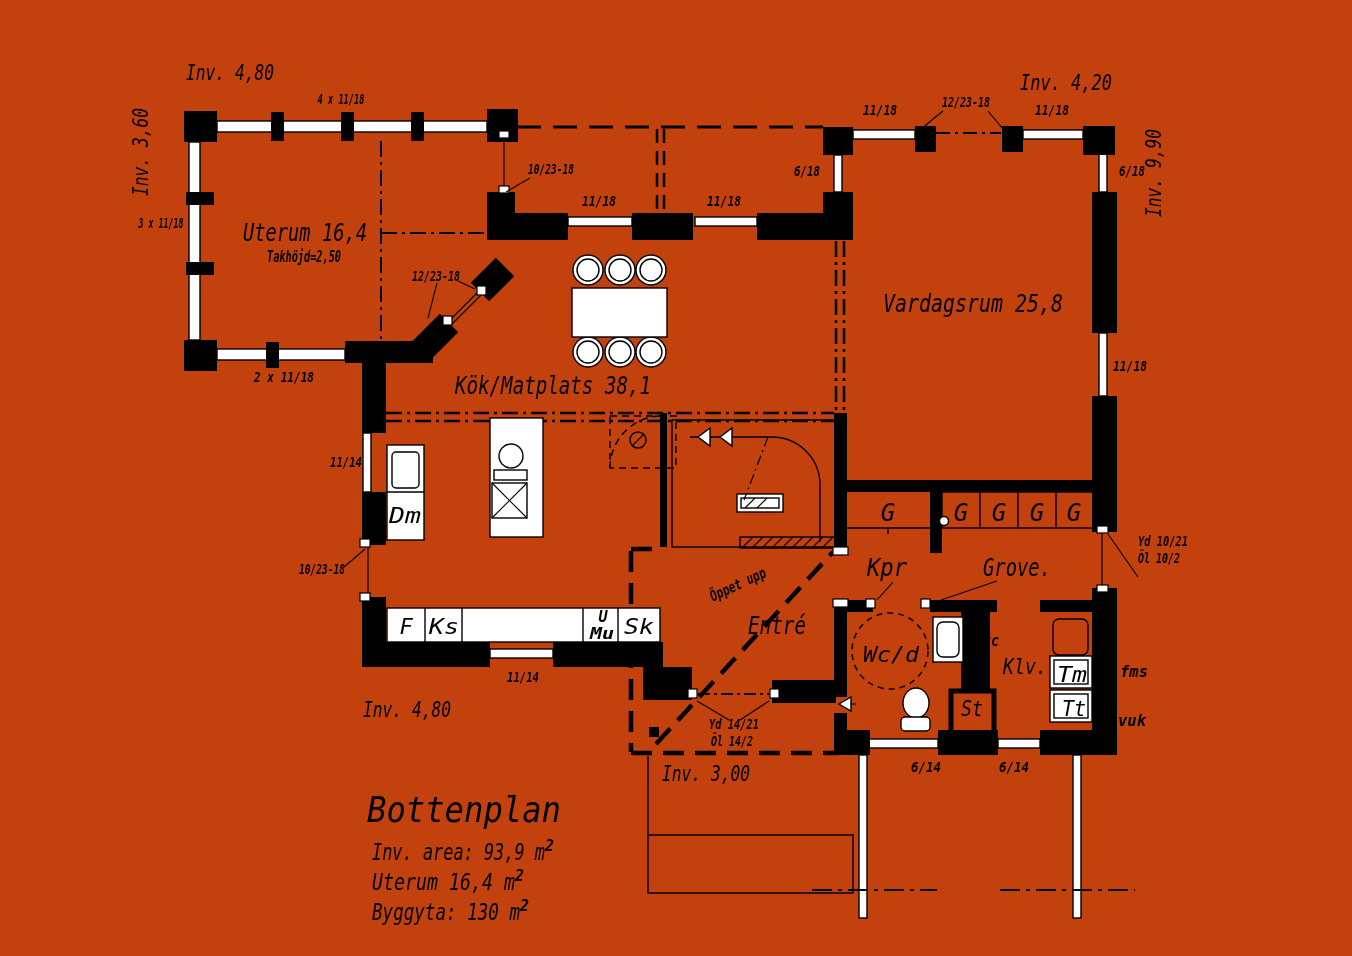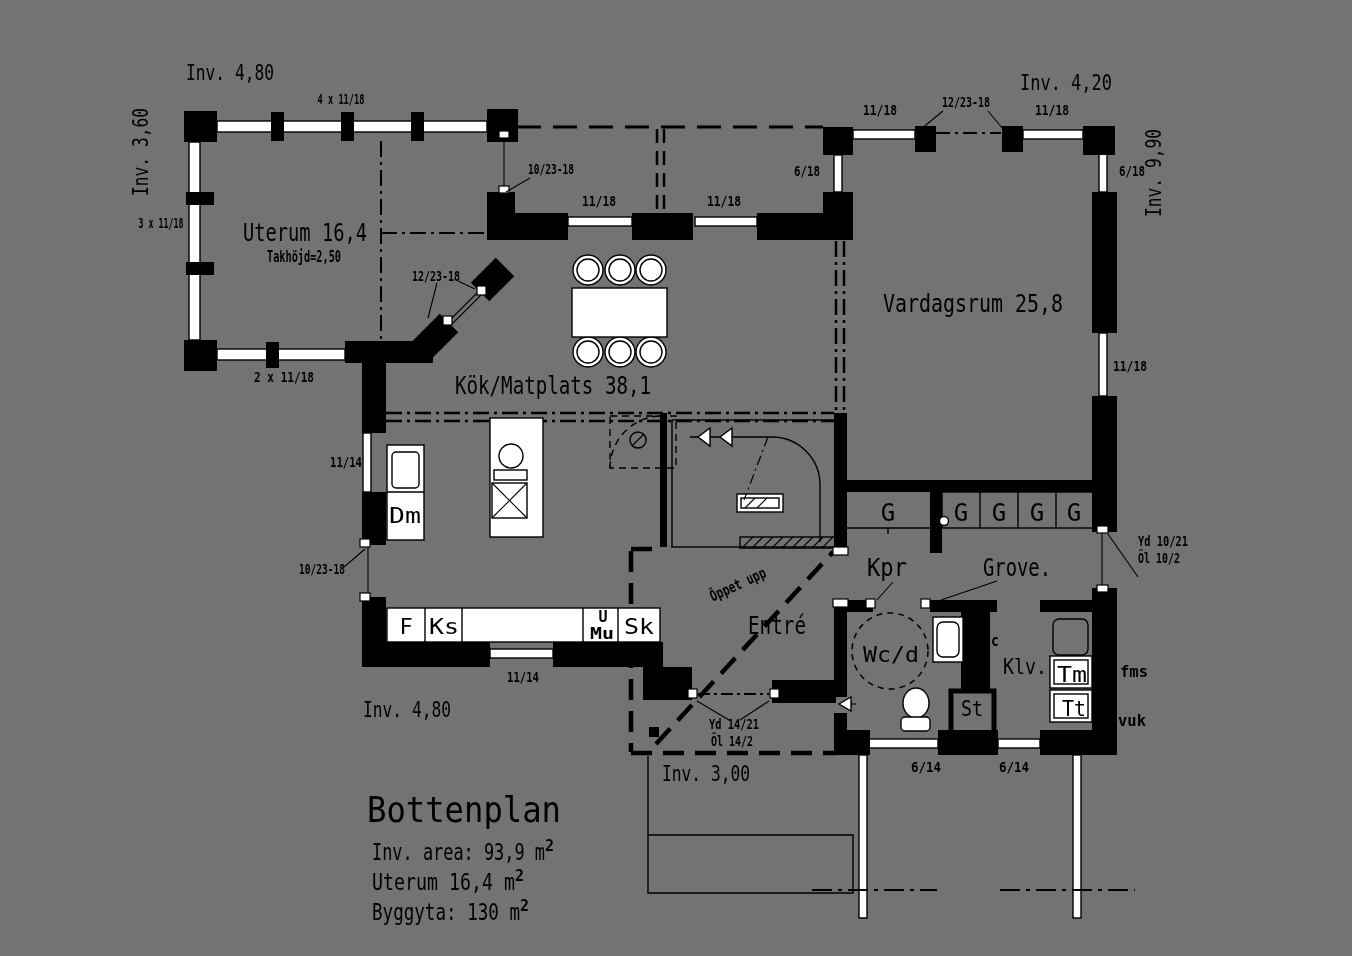--- a/index.html
+++ b/index.html
@@ -1,16 +1,16 @@
 <!DOCTYPE html>
 <html><head>
 <meta charset="utf-8">
 <style>
   html,body{margin:0;padding:0;background:#fff;}
-  .page{width:1352px;height:956px;background:#737373;position:relative;overflow:hidden;}
+  .page{width:1352px;height:956px;background:#c2410c;position:relative;overflow:hidden;font-style:italic;}
   svg{display:block;}
   text{font-family:"DejaVu Sans Mono","Liberation Mono",monospace;fill:#000;}
   .wall{fill:#000;stroke:none;}
   .wline{stroke:#000;stroke-linecap:butt;}
   .win{fill:#fff;stroke:#000;stroke-width:1.4;}
   .thin{fill:none;stroke:#000;stroke-width:1.4;}
   .thinf{fill:#fff;stroke:#000;stroke-width:1.4;}
   .jamb{fill:#fff;stroke:#000;stroke-width:1.2;}
   .leader{stroke:#000;stroke-width:1.1;fill:none;}
   .dim{font-size:14px;font-weight:bold;}

